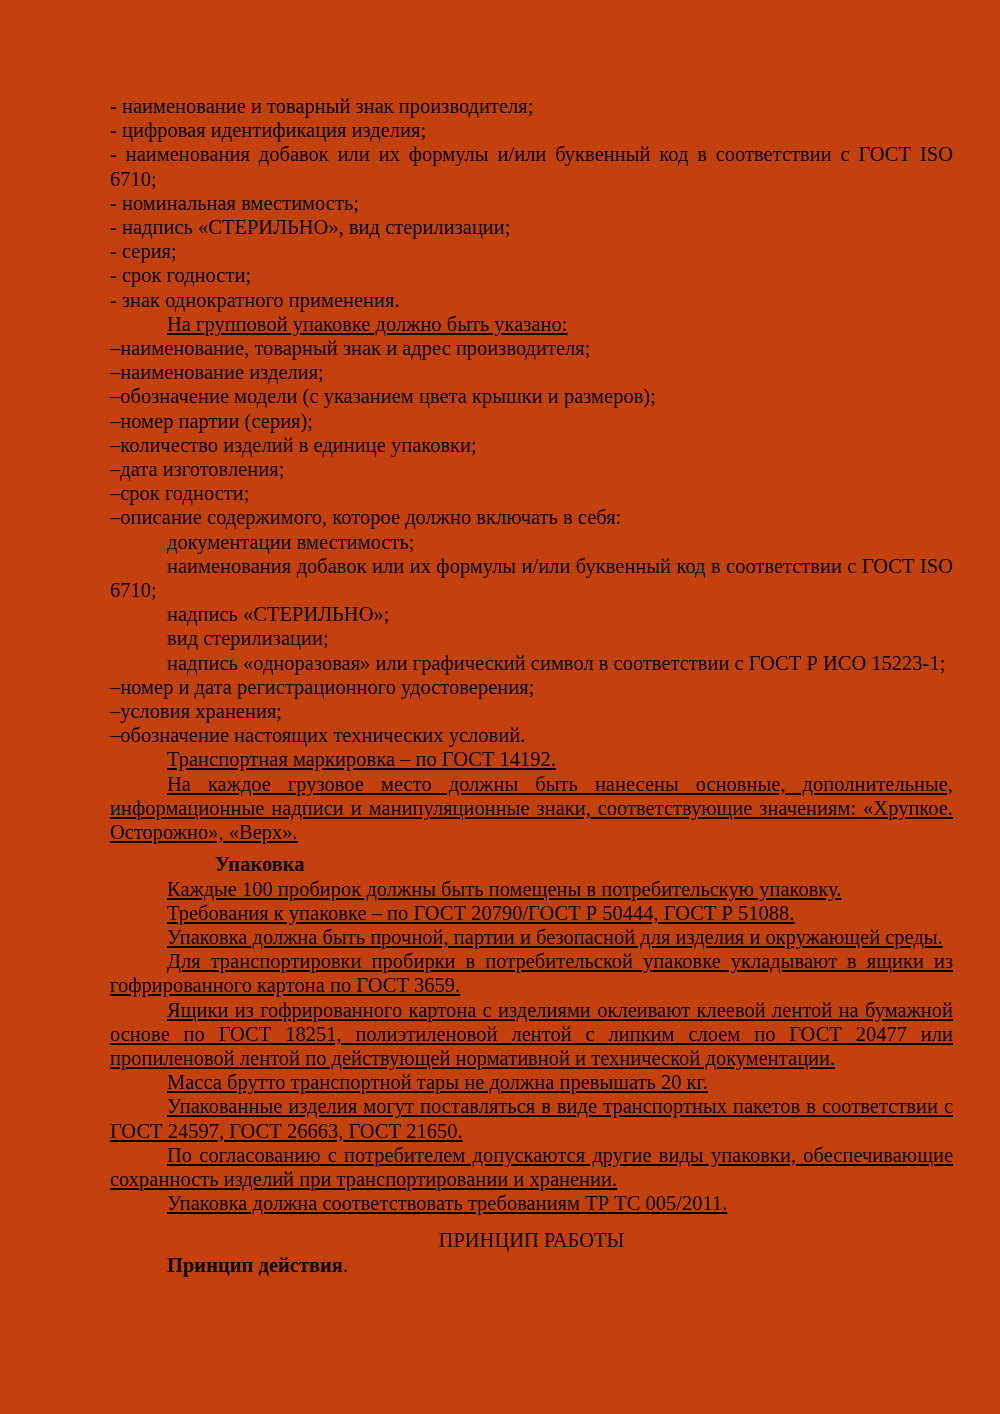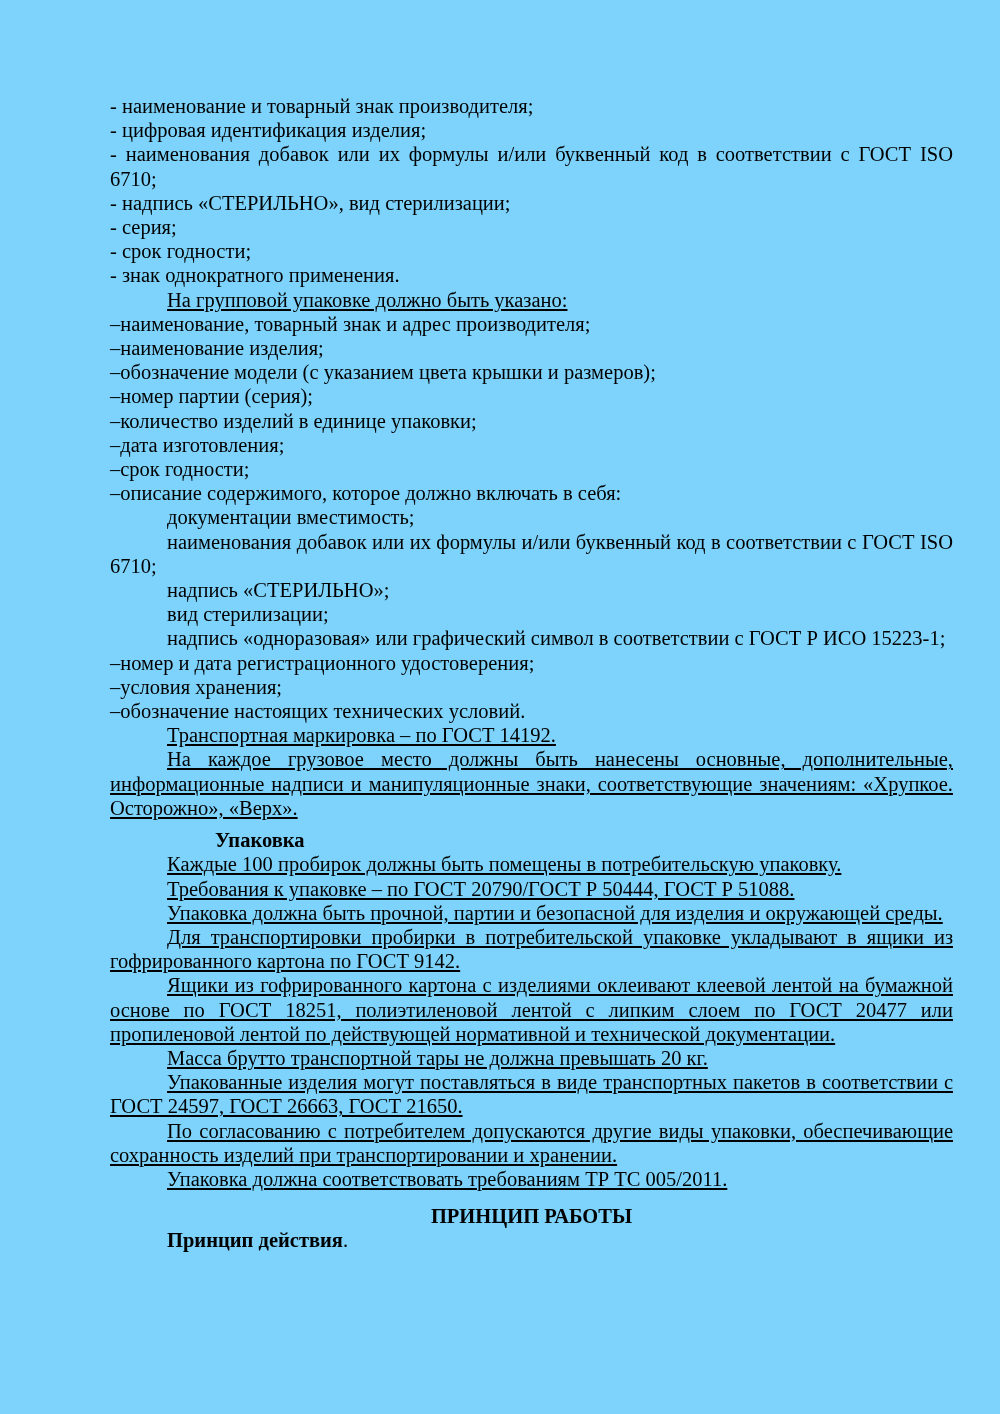--- a/index.html
+++ b/index.html
@@ -5,21 +5,21 @@
   html, body {
     margin: 0;
     padding: 0;
     background: #ffffff;
   }
   .page {
     position: relative;
     width: 1000px;
     height: 1414px;
     margin: 0 auto;
-    background: #7dd3fc;
+    background: #c2410c;
     color: #000000;
     font-family: "Liberation Serif", "DejaVu Serif", serif;
     font-size: 20.5px;
     line-height: 24.2px;
     box-sizing: border-box;
     padding: 94px 47px 40px 110px;
     overflow: hidden;
   }
   .doc-body .block {
     margin: 0;
@@ -35,41 +35,42 @@
   .doc-body .sub-item {
     text-indent: 57px;
   }
   .doc-body .section-heading {
     font-weight: 700;
     text-indent: 105px;
     text-align: left;
     margin-top: 8px;
   }
   .doc-body .center-heading {
-    font-weight: 700;
+    font-weight: 400;
     text-align: center;
     text-indent: 0;
     margin-top: 13px;
   }
   .doc-body .lead-bold {
     text-indent: 57px;
     text-align: left;
   }
   .doc-body .lead-bold b {
     font-weight: 700;
   }
 </style>
 </head>
 <body>
 
 <div class="page">
   <div class="doc-body">
       <div class="block dash-item">- наименование и товарный знак производителя;</div>
       <div class="block dash-item">- цифровая идентификация изделия;</div>
       <div class="block dash-item">- наименования добавок или их формулы и/или буквенный код в соответствии с ГОСТ ISO 6710;</div>
+      <div class="block dash-item">- номинальная вместимость;</div>
       <div class="block dash-item">- надпись «СТЕРИЛЬНО», вид стерилизации;</div>
       <div class="block dash-item">- серия;</div>
       <div class="block dash-item">- срок годности;</div>
       <div class="block dash-item">- знак однократного применения.</div>
       <div class="block paragraph">На групповой упаковке должно быть указано:</div>
       <div class="block dash-item">–наименование, товарный знак и адрес производителя;</div>
       <div class="block dash-item">–наименование изделия;</div>
       <div class="block dash-item">–обозначение модели (с указанием цвета крышки и размеров);</div>
       <div class="block dash-item">–номер партии (серия);</div>
       <div class="block dash-item">–количество изделий в единице упаковки;</div>
@@ -83,21 +84,21 @@
       <div class="block sub-item">надпись «одноразовая» или графический символ в соответствии с ГОСТ Р ИСО 15223-1;</div>
       <div class="block dash-item">–номер и дата регистрационного удостоверения;</div>
       <div class="block dash-item">–условия хранения;</div>
       <div class="block dash-item">–обозначение настоящих технических условий.</div>
       <div class="block paragraph">Транспортная маркировка – по ГОСТ 14192.</div>
       <div class="block paragraph">На каждое грузовое место должны быть нанесены основные, дополнительные, информационные надписи и манипуляционные знаки, соответствующие значениям: «Хрупкое. Осторожно», «Верх».</div>
       <div class="block section-heading">Упаковка</div>
       <div class="block paragraph">Каждые 100 пробирок должны быть помещены в потребительскую упаковку.</div>
       <div class="block paragraph">Требования к упаковке – по ГОСТ 20790/ГОСТ Р 50444, ГОСТ Р 51088.</div>
       <div class="block paragraph">Упаковка должна быть прочной, партии и безопасной для изделия и окружающей среды.</div>
-      <div class="block paragraph">Для транспортировки пробирки в потребительской упаковке укладывают в ящики из гофрированного картона по ГОСТ 9142.</div>
+      <div class="block paragraph">Для транспортировки пробирки в потребительской упаковке укладывают в ящики из гофрированного картона по ГОСТ 3659.</div>
       <div class="block paragraph">Ящики из гофрированного картона с изделиями оклеивают клеевой лентой на бумажной основе по ГОСТ 18251, полиэтиленовой лентой с липким слоем по ГОСТ 20477 или пропиленовой лентой по действующей нормативной и технической документации.</div>
       <div class="block paragraph">Масса брутто транспортной тары не должна превышать 20 кг.</div>
       <div class="block paragraph">Упакованные изделия могут поставляться в виде транспортных пакетов в соответствии с ГОСТ 24597, ГОСТ 26663, ГОСТ 21650.</div>
       <div class="block paragraph">По согласованию с потребителем допускаются другие виды упаковки, обеспечивающие сохранность изделий при транспортировании и хранении.</div>
       <div class="block paragraph">Упаковка должна соответствовать требованиям ТР ТС 005/2011.</div>
       <div class="block center-heading">ПРИНЦИП РАБОТЫ</div>
       <div class="block lead-bold"><b>Принцип действия</b>.</div>
     </div>
 </div>
 

